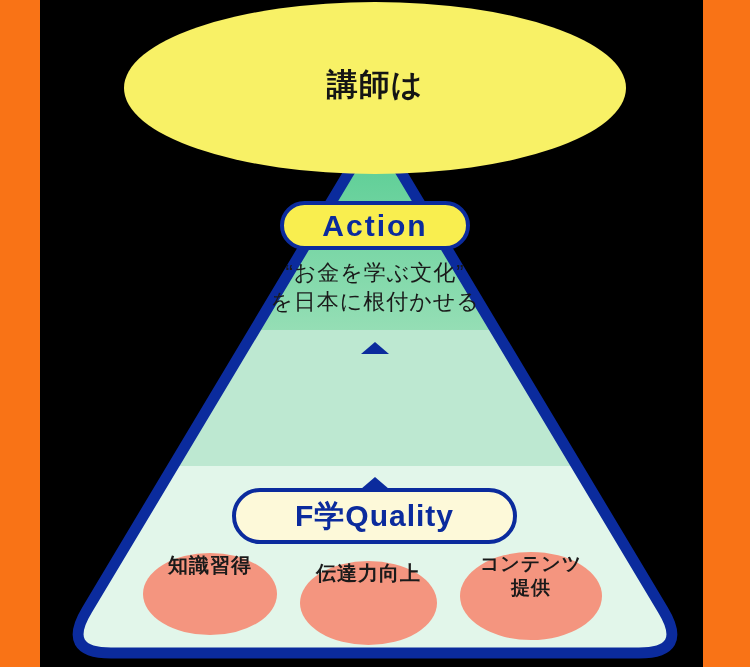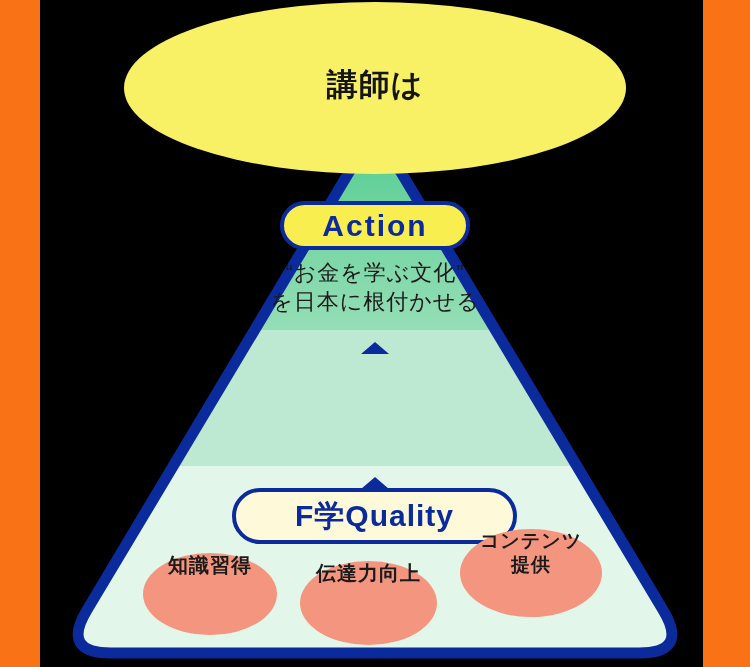--- a/index.html
+++ b/index.html
@@ -41,21 +41,21 @@
   .caption-vision{left:175px;top:258px;width:400px;font-size:22px;line-height:29px;letter-spacing:1px;}
   .caption-action{left:75px;top:421px;width:600px;font-size:21px;letter-spacing:1px;}
 
   .bubble{
     border-radius:50%;background:#F4957F;display:flex;flex-direction:column;
     align-items:center;justify-content:flex-start;color:#1A1A1A;font-weight:bold;
   }
   .bubble .b-line{font-size:20px;line-height:25px;text-align:center;letter-spacing:1px;}
   .bubble-1{left:143px;top:553px;width:134px;height:82px;}
   .bubble-2{left:300px;top:561px;width:137px;height:84px;}
-  .bubble-3{left:460px;top:529px;width:142px;height:88px;}
+  .bubble-3{left:460px;top:552px;width:142px;height:88px;}
   .bubble-3 .b-line{font-size:19px;line-height:24px;}
 </style>
 </head>
 <body>
 
 <div class="canvas">
 
   <div class="content-bg"></div>
 
   <svg class="pyramid-svg" width="750" height="667" viewBox="0 0 750 667">

